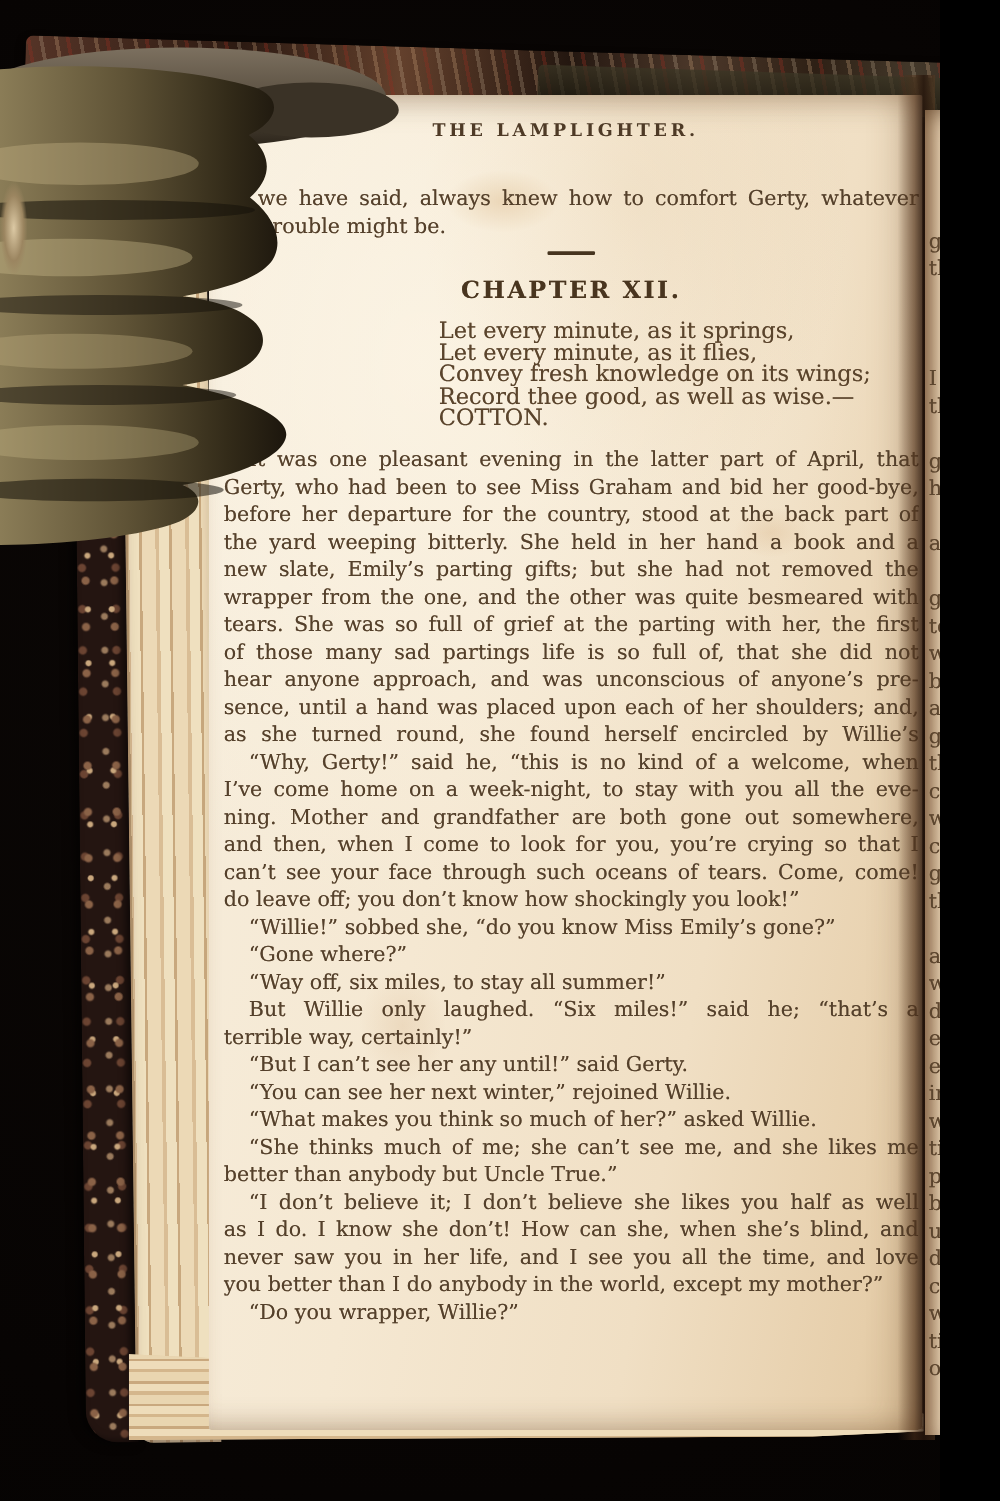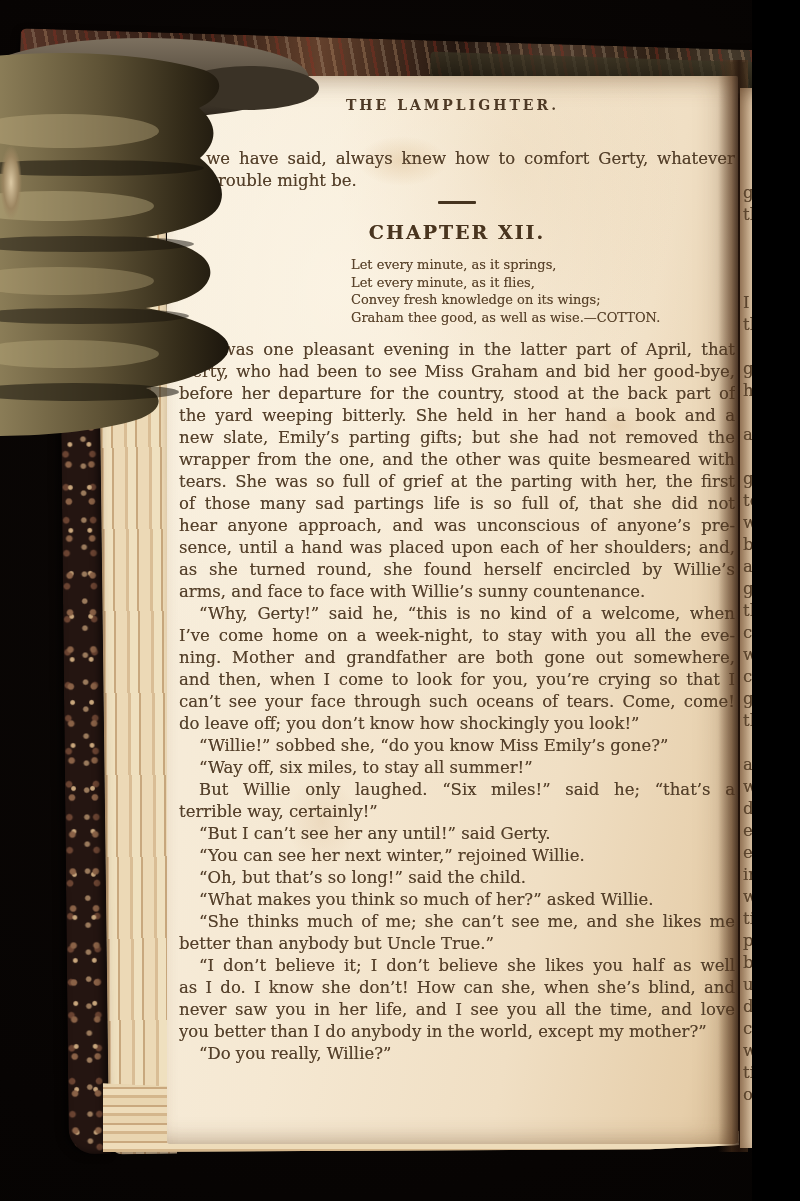--- a/index.html
+++ b/index.html
@@ -68,21 +68,21 @@
 
   .text-col{position:absolute;top:60px;left:12px;width:556px;padding-top:12px;
     font-size:16.5px;line-height:22px;color:#54402b;
     text-shadow:0 0 .5px rgba(80,55,30,.55);}
   .line{height:22px;overflow:hidden;}
   .just{text-align:justify;text-align-last:justify;}
   .first{text-indent:20px;}
   .divider{width:38px;height:3px;background:#46341f;margin:9px auto 0;border-radius:1px;}
   .chapter{margin:15px 16px 0;text-align:center;font-size:19px;font-weight:bold;
     letter-spacing:2px;color:#49351f;line-height:26px;}
-  .epigraph{margin:11px 0 0 172px;font-size:13px;line-height:17.5px;color:#5a442c;}
+  .epigraph{margin:11px 0 0 172px;font-size:18px;line-height:17.5px;color:#5a442c;}
   .paras{margin-top:13px;}
 
   
   .gutter{position:absolute;left:718px;top:60px;width:30px;height:1092px;
     background:linear-gradient(90deg, rgba(0,0,0,0) 0%, rgba(80,50,28,.55) 45%, rgba(40,22,12,.8) 70%, rgba(90,60,35,.5) 100%);}
 
   
   .page-right{position:absolute;left:740px;top:88px;width:60px;height:1060px;
     background:linear-gradient(90deg,#d9ba92 0%,#eed7b6 18%,#f4e2c6 55%,#f2ddc0 100%);
     box-shadow:inset 14px 0 18px -8px rgba(70,40,22,.6), inset 0 16px 18px -12px rgba(100,70,40,.5);}
@@ -120,56 +120,55 @@
       <div id="intro-par">
           <div class="line just">as we have said, always knew how to comfort Gerty, whatever</div>
           <div class="line">the trouble might be.</div>
         </div>
       <div class="divider"></div>
       <div class="chapter">CHAPTER XII.</div>
       <div class="epigraph" id="epigraph">
           <div class="eline">Let every minute, as it springs,</div>
           <div class="eline">Let every minute, as it flies,</div>
           <div class="eline">Convey fresh knowledge on its wings;</div>
-          <div class="eline">Graham thee good, as well as wise.—COTTON.</div>
+          <div class="eline">Record thee good, as well as wise.—COTTON.</div>
         </div>
       <div class="paras" id="paras">
           <div class="line just first">It was one pleasant evening in the latter part of April, that</div>
           <div class="line just">Gerty, who had been to see Miss Graham and bid her good-bye,</div>
           <div class="line just">before her departure for the country, stood at the back part of</div>
           <div class="line just">the yard weeping bitterly.  She held in her hand a book and a</div>
           <div class="line just">new slate, Emily’s parting gifts; but she had not removed the</div>
           <div class="line just">wrapper from the one, and the other was quite besmeared with</div>
           <div class="line just">tears.  She was so full of grief at the parting with her, the first</div>
           <div class="line just">of those many sad partings life is so full of, that she did not</div>
           <div class="line just">hear anyone approach, and was unconscious of anyone’s pre-</div>
           <div class="line just">sence, until a hand was placed upon each of her shoulders; and,</div>
           <div class="line just">as she turned round, she found herself encircled by Willie’s</div>
-          <div class="line">arms, and face to face with Willie’s sunny countenance.</div>
           <div class="line just first">“Why, Gerty!” said he, “this is no kind of a welcome, when</div>
           <div class="line just">I’ve come home on a week-night, to stay with you all the eve-</div>
           <div class="line just">ning.  Mother and grandfather are both gone out somewhere,</div>
           <div class="line just">and then, when I come to look for you, you’re crying so that I</div>
           <div class="line just">can’t see your face through such oceans of tears.  Come, come!</div>
           <div class="line">do leave off; you don’t know how shockingly you look!”</div>
           <div class="line first">“Willie!” sobbed she, “do you know Miss Emily’s gone?”</div>
+          <div class="line first">“Gone where?”</div>
           <div class="line first">“Way off, six miles, to stay all summer!”</div>
           <div class="line just first">But Willie only laughed.  “Six miles!” said he; “that’s a</div>
           <div class="line">terrible way, certainly!”</div>
           <div class="line first">“But I can’t see her any until!” said Gerty.</div>
           <div class="line first">“You can see her next winter,” rejoined Willie.</div>
-          <div class="line first">“Oh, but that’s so long!” said the child.</div>
           <div class="line first">“What makes you think so much of her?” asked Willie.</div>
           <div class="line just first">“She thinks much of me; she can’t see me, and she likes me</div>
           <div class="line">better than anybody but Uncle True.”</div>
           <div class="line just first">“I don’t believe it;  I don’t believe she likes you half as well</div>
           <div class="line just">as I do.  I know she don’t!  How can she, when she’s blind, and</div>
           <div class="line just">never saw you in her life, and I see you all the time, and love</div>
           <div class="line">you better than I do anybody in the world, except my mother?”</div>
-          <div class="line first">“Do you really, Willie?”</div>
+          <div class="line first">“Do you wrapper, Willie?”</div>
         </div>
     </div>
   </div>
 
   <div class="gutter"></div>
 
   <div class="page-right">
     <div class="frags" id="frags"><div class="frag">  “Yes, I</div><div class="frag">going to se</div><div class="frag">think to my</div><div class="frag">  “I shou</div><div class="frag">  “Why r</div><div class="frag">  “Oh, be</div><div class="frag">I heard El</div><div class="frag">thought G</div><div class="frag">  “Then s</div><div class="frag">guess she</div><div class="frag">her, or any</div><div class="frag">  “Oh, W</div><div class="frag">as can be.”</div><div class="frag">  “No, it</div><div class="frag">got long cu</div><div class="frag">ton’s, and</div><div class="frag">when you’v</div><div class="frag">black eyes</div><div class="frag">at anything</div><div class="frag">girl I ever</div><div class="frag">think, as l</div><div class="frag">cry, or any</div><div class="frag">worse.  (</div><div class="frag">cause she</div><div class="frag">ging.  I</div><div class="frag">things to p</div><div class="frag">  Such p</div><div class="frag">and always</div><div class="frag">were they</div><div class="frag">dearly.  T</div><div class="frag">earnest, p</div><div class="frag">equal in h</div><div class="frag">impetuous,</div><div class="frag">was easily</div><div class="frag">tive to the</div><div class="frag">pected to</div><div class="frag">been an ou</div><div class="frag">under favo</div><div class="frag">did not rea</div><div class="frag">could be n</div><div class="frag">was alread</div><div class="frag">ties; for, o</div><div class="frag">own too, a</div></div>
   </div>
 

